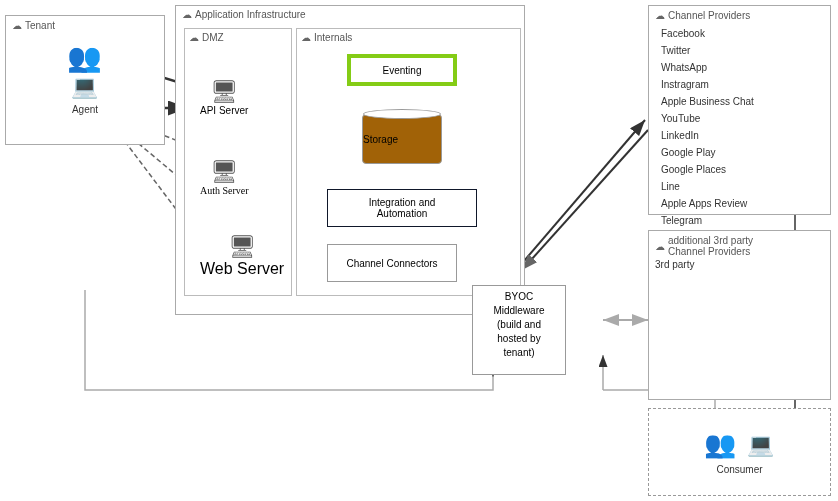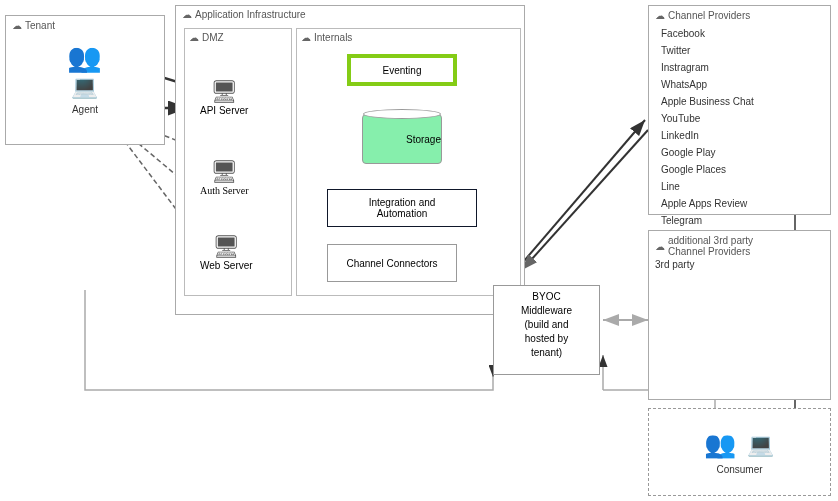--- a/index.html
+++ b/index.html
@@ -86,23 +86,23 @@
     .third-party-box {
       left: 648px;
       top: 230px;
       width: 183px;
       height: 170px;
       border: 1px solid #aaa;
     }
 
     
     .byoc-box {
-      left: 493px;
+      left: 472px;
       top: 285px;
-      width: 107px;
+      width: 94px;
       height: 90px;
       border: 1px solid #999;
     }
 
     .bullet-list {
       list-style: disc;
       padding-left: 16px;
       font-size: 10px;
       color: #333;
       line-height: 1.6;
@@ -229,38 +229,38 @@
         <div style="font-size:10px;">API Server</div>
       </div>
 
       <div style="position:absolute; left:15px; top:130px; text-align:center;">
         <div style="font-size:22px; color:#555;">🖥</div>
         <div style="font-size:10px;font-family:Liberation Serif, serif;">Auth Server</div>
       </div>
 
       <div style="position:absolute; left:15px; top:205px; text-align:center;">
         <div style="font-size:22px; color:#555;">🖥</div>
-        <div style="font-size:10px;">Web Server</div>
+        <div style="font-size:16px;">Web Server</div>
       </div>
     </div>
 
     <div style="position:absolute; left:120px; top:22px; width:225px; height:268px; border:1px solid #bbb;">
       <div style="padding:3px 4px;">
         <div class="box-title">
           <span class="cloud-icon">☁</span>
           <span>Internals</span>
         </div>
       </div>
 
       <div style="position:absolute; left:50px; top:25px; width:110px; height:32px; border:4px solid #84cc16; display:flex; align-items:center; justify-content:center; background:#fff;">
         <span style="font-size:10px;">Eventing</span>
       </div>
 
       <div style="position:absolute; left:60px; top:80px; width:90px; height:60px; display:flex; flex-direction:column; align-items:center; justify-content:center;">
-        <div style="width:80px; height:50px; border:1px solid #999; border-radius:4px; display:flex; align-items:center; justify-content:flex-end; position:relative; background:#86efac;">
+        <div style="width:80px; height:50px; border:1px solid #999; border-radius:4px; display:flex; align-items:center; justify-content:flex-start; position:relative; background:#a16207;">
           <div style="position:absolute; top:-6px; left:0; right:0; height:10px; border:1px solid #999; border-radius:50%; background:#fff;"></div>
           <span style="font-size:10px;">Storage</span>
         </div>
       </div>
 
       <div style="position:absolute; left:30px; top:160px; width:150px; height:38px; border:1px solid #0f172a; display:flex; align-items:center; justify-content:center; background:#fff; text-align:center;">
         <span style="font-size:10px;">Integration and<br>Automation</span>
       </div>
 
       <div style="position:absolute; left:30px; top:215px; width:130px; height:38px; border:1px solid #999; display:flex; align-items:center; justify-content:center; background:#fff; text-align:center;">
@@ -271,22 +271,22 @@
 
   <div class="box channel-providers-box">
     <div style="padding:4px 6px;">
       <div class="box-title">
         <span class="cloud-icon">☁</span>
         <span>Channel Providers</span>
       </div>
       <ul class="channel-list">
         <li>Facebook</li>
         <li>Twitter</li>
+        <li>WhatsApp</li>
         <li>Instragram</li>
-        <li>WhatsApp</li>
         <li>Apple Business Chat</li>
         <li>YouTube</li>
         <li>LinkedIn</li>
         <li>Google Play</li>
         <li>Google Places</li>
         <li>Line</li>
         <li>Apple Apps Review</li>
         <li>Telegram</li>
       </ul>
     </div>

